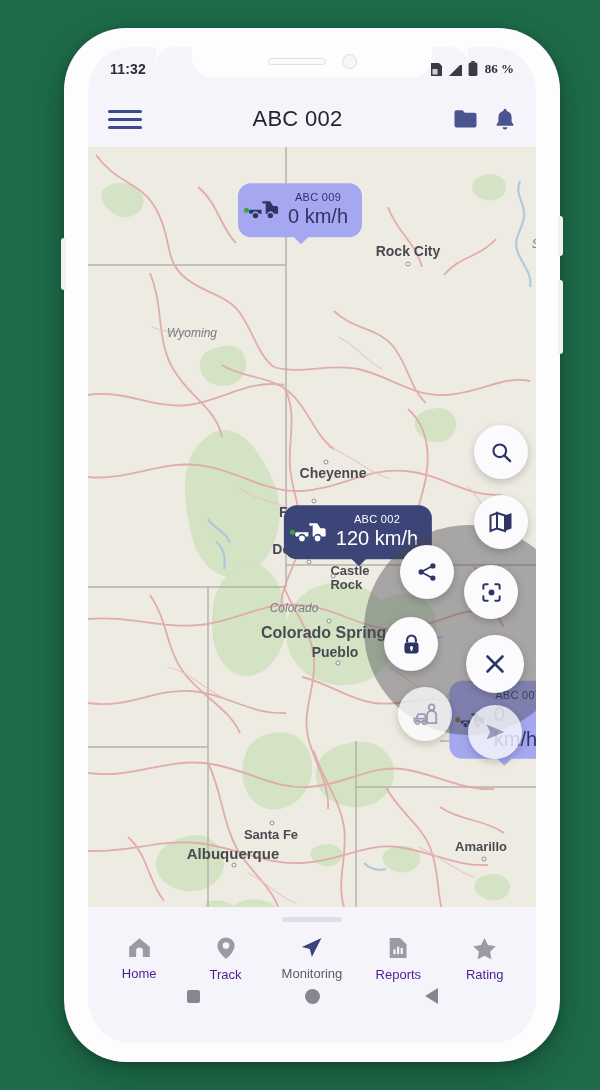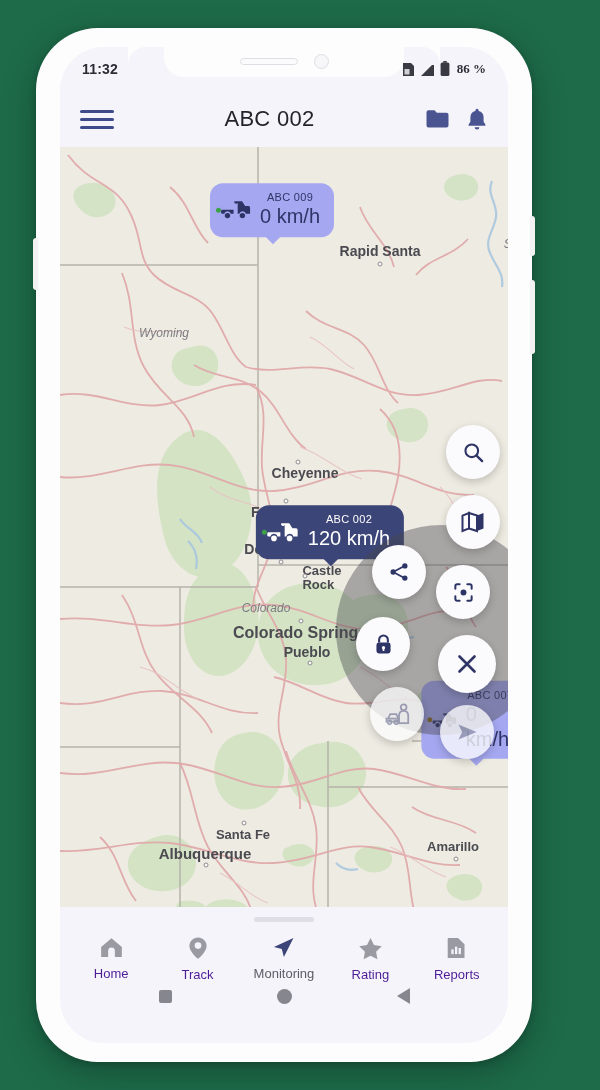--- a/index.html
+++ b/index.html
@@ -16,21 +16,21 @@
   #canvas {
     position: relative;
     width: 600px;
     height: 1090px;
     background: #1d6b49;
   }
 
   
   #phone {
     position: absolute;
-    left: 36px;
+    left: 64px;
     top: 28px;
     width: 496px;
     height: 1034px;
     background: #fdfdfd;
     border-radius: 62px;
     box-shadow: 0 10px 34px rgba(0,0,0,.28), 0 2px 6px rgba(0,0,0,.18);
     padding-left: 44px;
   }
   #phone-btn-left {
     position: absolute;
@@ -484,21 +484,21 @@
             <path d="M300 520c22 10 34 28 54 34"></path>
             <path d="M80 520c24 6 38 24 58 32"></path>
             <path d="M330 700c22 8 36 24 56 30"></path>
             <path d="M160 726c20 10 30 24 48 30"></path>
             <path d="M250 190c18 8 28 24 44 32"></path>
             <path d="M380 340c14 12 18 30 28 44"></path>
           </g>
         </svg>
 
         <div>
-          <div class="map-label city" style="left:320px;top:104px;font-size:14px;">Rapid Santa</div>
+          <div class="map-label city" style="left:320px;top:104px;font-size:14px;">Rock City</div>
           <div class="map-label state" style="left:480px;top:97px;font-size:12px;">South Dakota</div>
           <div class="map-label state" style="left:104px;top:186px;font-size:12px;">Wyoming</div>
 
           <div class="map-label city" style="left:245px;top:326px;font-size:14px;">Cheyenne</div>
           <div class="map-label city" style="left:230px;top:365px;font-size:14px;">Fort Collins</div>
           <div class="map-label city" style="left:208px;top:402px;font-size:14px;">Denver</div>
           <div class="map-label city" style="left:262px;top:431px;font-size:13px;line-height:1.05;white-space:pre;">Castle
 Rock</div>
           <div class="map-label state" style="left:206px;top:461px;font-size:12px;">Colorado</div>
           <div class="map-label city" style="left:240px;top:486px;font-size:16px;">Colorado Springs</div>
@@ -658,34 +658,34 @@
           </div>
 
           <div class="navitem active">
             <svg width="25" height="23" viewBox="0 0 26 24">
               <path d="M23.4 2.2L3 11.5l8.2 2.1 2.2 8.2z" fill="#3c4578"></path>
             </svg>
             <span class="navlabel">Monitoring</span>
           </div>
 
           <div class="navitem">
-            <svg width="25" height="24" viewBox="0 0 26 24">
-              <path d="M13 1.6l3.6 7.3 8.1 1.2-5.9 5.7 1.4 8-7.2-3.8-7.2 3.8 1.4-8-5.9-5.7 8.1-1.2z" fill="#9a9aa2"></path>
-            </svg>
-            <span class="navlabel">Rating</span>
-          </div>
-
-          <div class="navitem">
             <svg width="21" height="24" viewBox="0 0 22 24">
               <path d="M2.4 1.6h10.2l6.8 6.6v13.8a.6.6 0 01-.6.6H2.4a.6.6 0 01-.6-.6V2.2a.6.6 0 01.6-.6z" fill="#9a9aa2"></path>
               <rect x="5.6" y="13.4" width="2.4" height="5" fill="#f6f4fb"></rect>
               <rect x="9.4" y="10.6" width="2.4" height="7.8" fill="#f6f4fb"></rect>
               <rect x="13.2" y="12" width="2.4" height="6.4" fill="#f6f4fb"></rect>
             </svg>
             <span class="navlabel">Reports</span>
+          </div>
+
+          <div class="navitem">
+            <svg width="25" height="24" viewBox="0 0 26 24">
+              <path d="M13 1.6l3.6 7.3 8.1 1.2-5.9 5.7 1.4 8-7.2-3.8-7.2 3.8 1.4-8-5.9-5.7 8.1-1.2z" fill="#9a9aa2"></path>
+            </svg>
+            <span class="navlabel">Rating</span>
           </div>
         </div>
 
         <div id="sysnav">
           <div class="sysbtn">
               <div id="sys-square"></div>
             </div>
           <div class="sysbtn">
               <div id="sys-circle"></div>
             </div>

